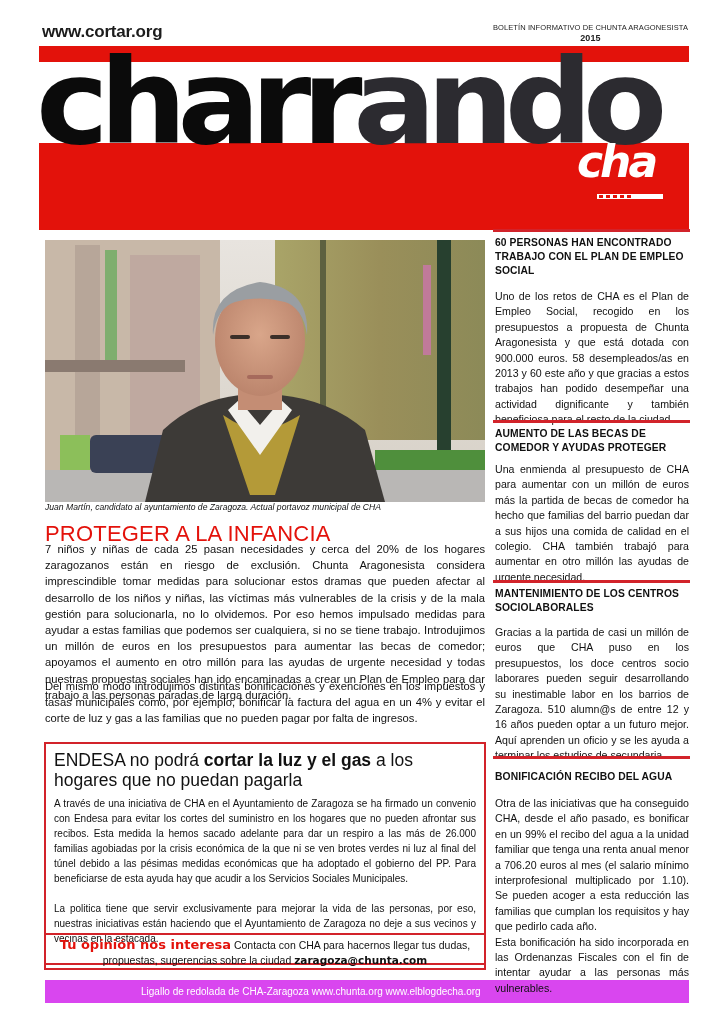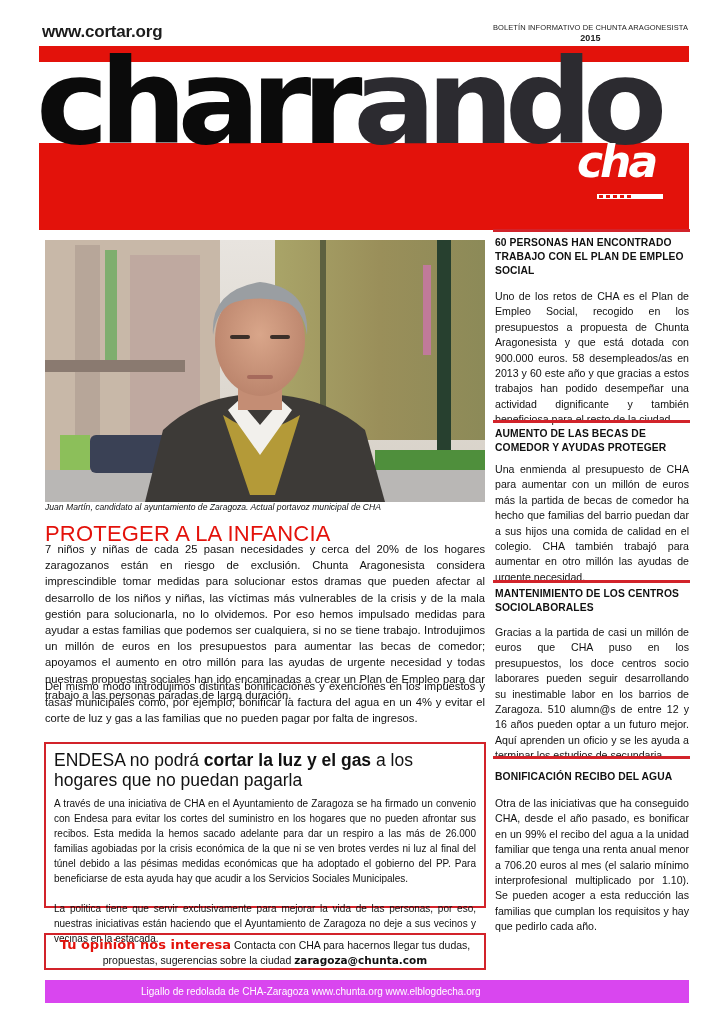--- a/index.html
+++ b/index.html
@@ -24,21 +24,21 @@
 
     .photo { position: absolute; left: 45px; top: 240px; width: 440px; height: 262px; overflow: hidden; background: #c9c2b8; }
     .photo svg { width: 100%; height: 100%; display: block; }
     .caption { position: absolute; left: 45px; top: 502px; width: 440px; font-size: 8.6px; font-style: italic; color: #111; }
 
     .h-infancia { position: absolute; left: 45px; top: 521px; font-size: 22px; color: #e3120b; font-weight: normal; letter-spacing: 0.2px; }
     .body-main { position: absolute; left: 45px; width: 440px; font-size: 11.2px; line-height: 16.2px; text-align: justify; color: #111; }
     .p1 { top: 541px; }
     .p2 { top: 678px; }
 
-    .endesa-box { position: absolute; left: 44px; top: 742px; width: 442px; height: 166px; border: 2px solid #d2232a; padding: 6px 8px 0 8px; }
+    .endesa-box { position: absolute; left: 44px; top: 742px; width: 442px; height: 223px; border: 2px solid #d2232a; padding: 6px 8px 0 8px; }
     .endesa-title { font-size: 17.5px; line-height: 20px; color: #111; margin-bottom: 6px; }
     .endesa-title b { font-weight: bold; }
     .endesa-p { font-size: 10px; line-height: 15px; text-align: justify; color: #111; }
     .endesa-p + .endesa-p { margin-top: 15px; }
 
     .opinion-box { position: absolute; left: 44px; top: 933px; width: 442px; height: 37px; border: 2px solid #d2232a; padding: 2px 8px; font-size: 10.5px; line-height: 15px; color: #111; text-align: center; }
     .opinion-box .lead { color: #e3120b; font-weight: bold; font-size: 13px; font-family: "DejaVu Sans", sans-serif; }
     .opinion-box .email { font-weight: bold; font-family: "DejaVu Sans", sans-serif; }
 
     .footer-bar { position: absolute; left: 45px; top: 980px; width: 644px; height: 23px; background: #d946ef; color: #fff; font-size: 10px; line-height: 23px; text-align: left; padding-left: 96px; }
@@ -144,13 +144,14 @@
 <div class="r-body" style="top:462px;">Una enmienda al presupuesto de CHA para aumentar con un millón de euros más la partida de becas de comedor ha hecho que  familias del barrio puedan dar a sus hijos una comida de calidad en el colegio. CHA también trabajó para aumentar en otro millón las ayudas de urgente necesidad.</div>
 
 <div class="r-rule" style="top:580px;"></div>
 <div class="r-title" style="top:587px;">MANTENIMIENTO DE LOS CENTROS SOCIOLABORALES</div>
 <div class="r-body" style="top:625px;">Gracias a la partida de casi un millón de euros que CHA puso en los presupuestos, los doce centros socio laborares pueden seguir desarrollando su inestimable labor en los barrios de Zaragoza. 510 alumn@s de entre 12 y 16 años  pueden optar a un futuro mejor. Aquí aprenden un oficio y se les ayuda a terminar los estudios de secundaria.</div>
 
 <div class="r-rule" style="top:756px;"></div>
 <div class="r-title" style="top:770px;">BONIFICACIÓN RECIBO DEL AGUA</div>
 <div class="r-body" style="top:796px;">
   <div>Otra de las iniciativas que ha conseguido CHA, desde el año pasado, es bonificar en un 99%  el recibo del agua a la unidad familiar que tenga una renta anual menor a 706.20 euros al mes (el salario mínimo interprofesional multiplicado por 1.10). Se pueden acoger a esta reducción las familias que cumplan los requisitos y hay que pedirlo cada año.</div>
+  <div>Esta bonificación ha sido incorporada en las Ordenanzas Fiscales con el fin de intentar ayudar a las personas más vulnerables.</div>
 </div>
 
 </body></html>

